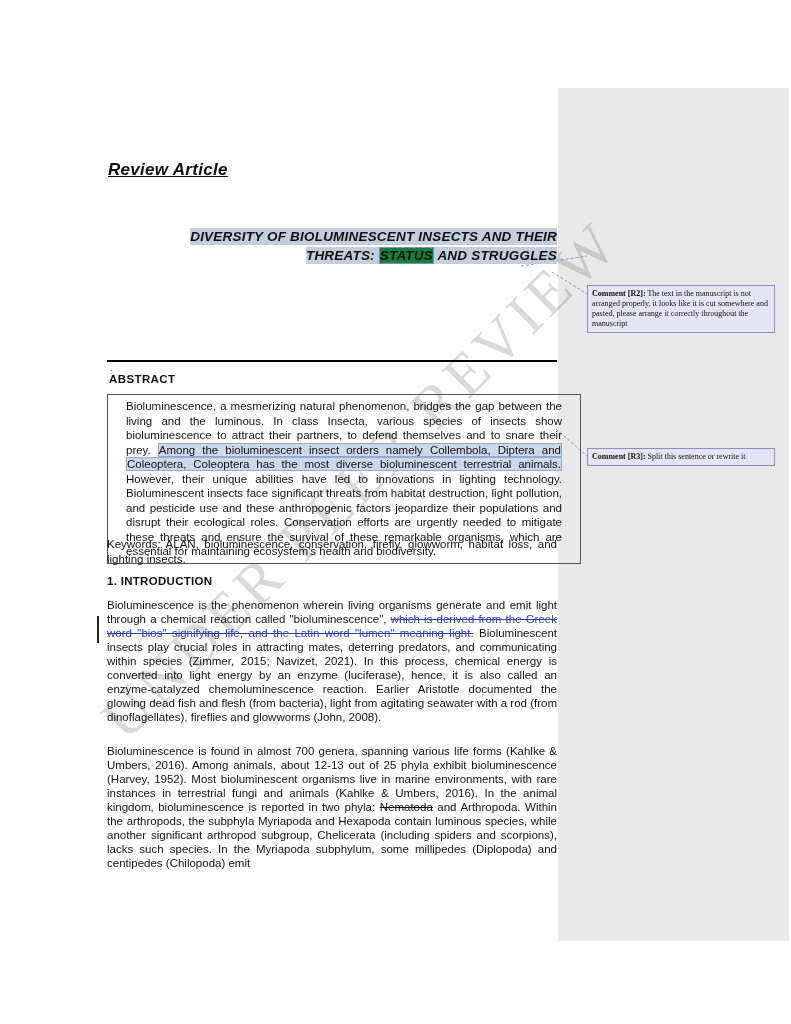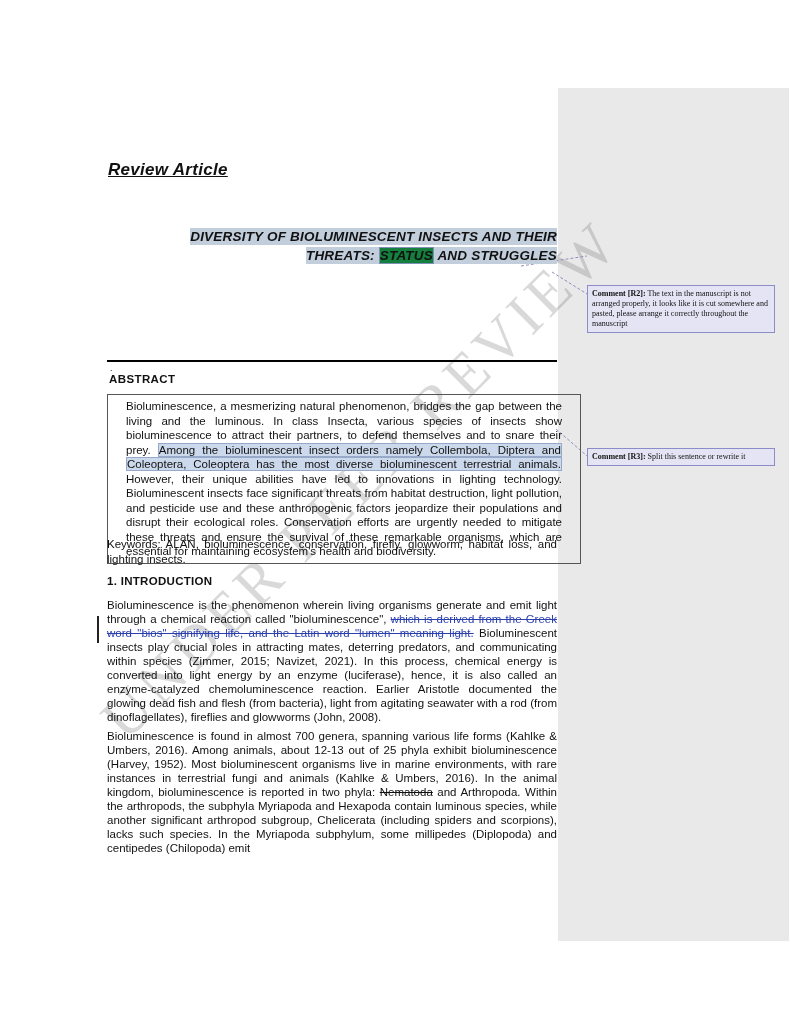--- a/index.html
+++ b/index.html
@@ -54,21 +54,21 @@
     font-size:11.5px; line-height:14.5px; text-align:justify;
   }
   .intro-heading {
     position:absolute; left:107px; top:575px; font-size:11.5px; font-weight:bold; letter-spacing:0.3px;
   }
   .body-par {
     position:absolute; left:107px; width:450px;
     font-size:11.5px; line-height:14px; text-align:justify;
   }
   .par1 { top:598px; }
-  .par2 { top:729px; }
+  .par2 { top:744px; }
   .strike-blue { color:#2b3fae; text-decoration:line-through; }
   .strike-black { text-decoration:line-through; }
   .change-bar { position:absolute; left:97px; top:616px; width:2px; height:27px; background:#222; }
   .connector { position:absolute; left:0; top:0; width:791px; height:1024px; pointer-events:none; }
 </style>
 </head>
 <body>
 
 <div class="page">
 

